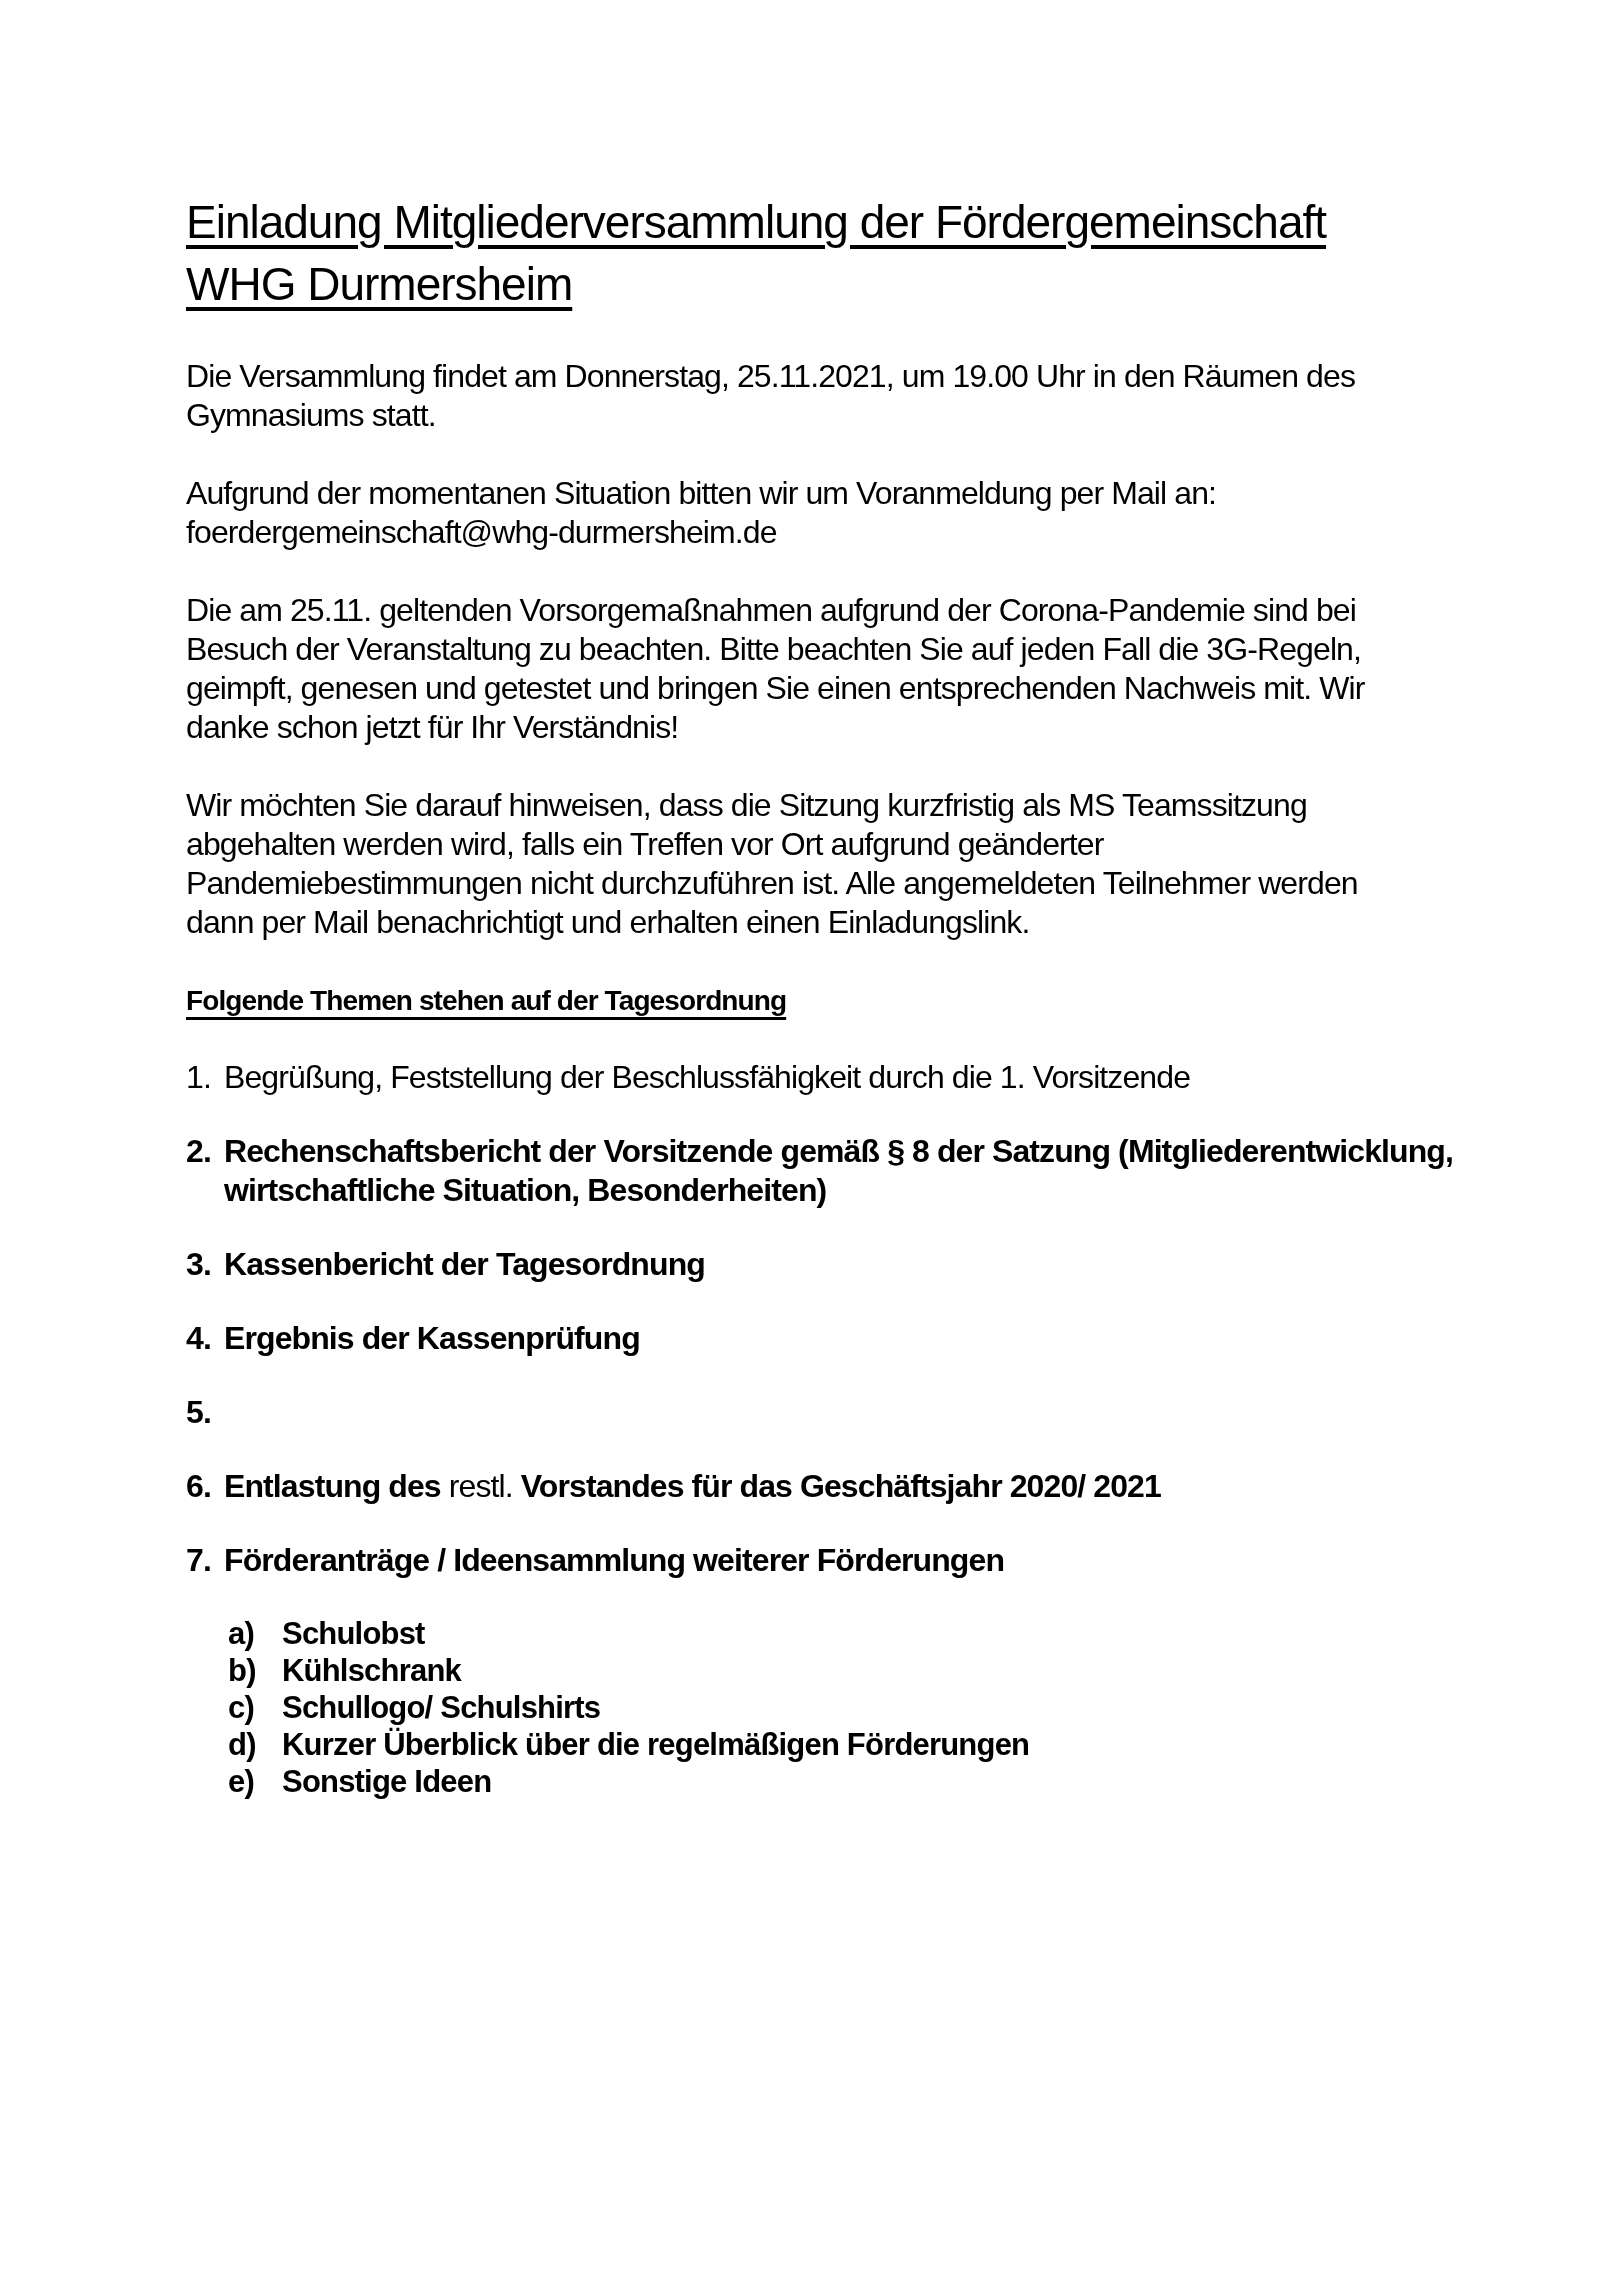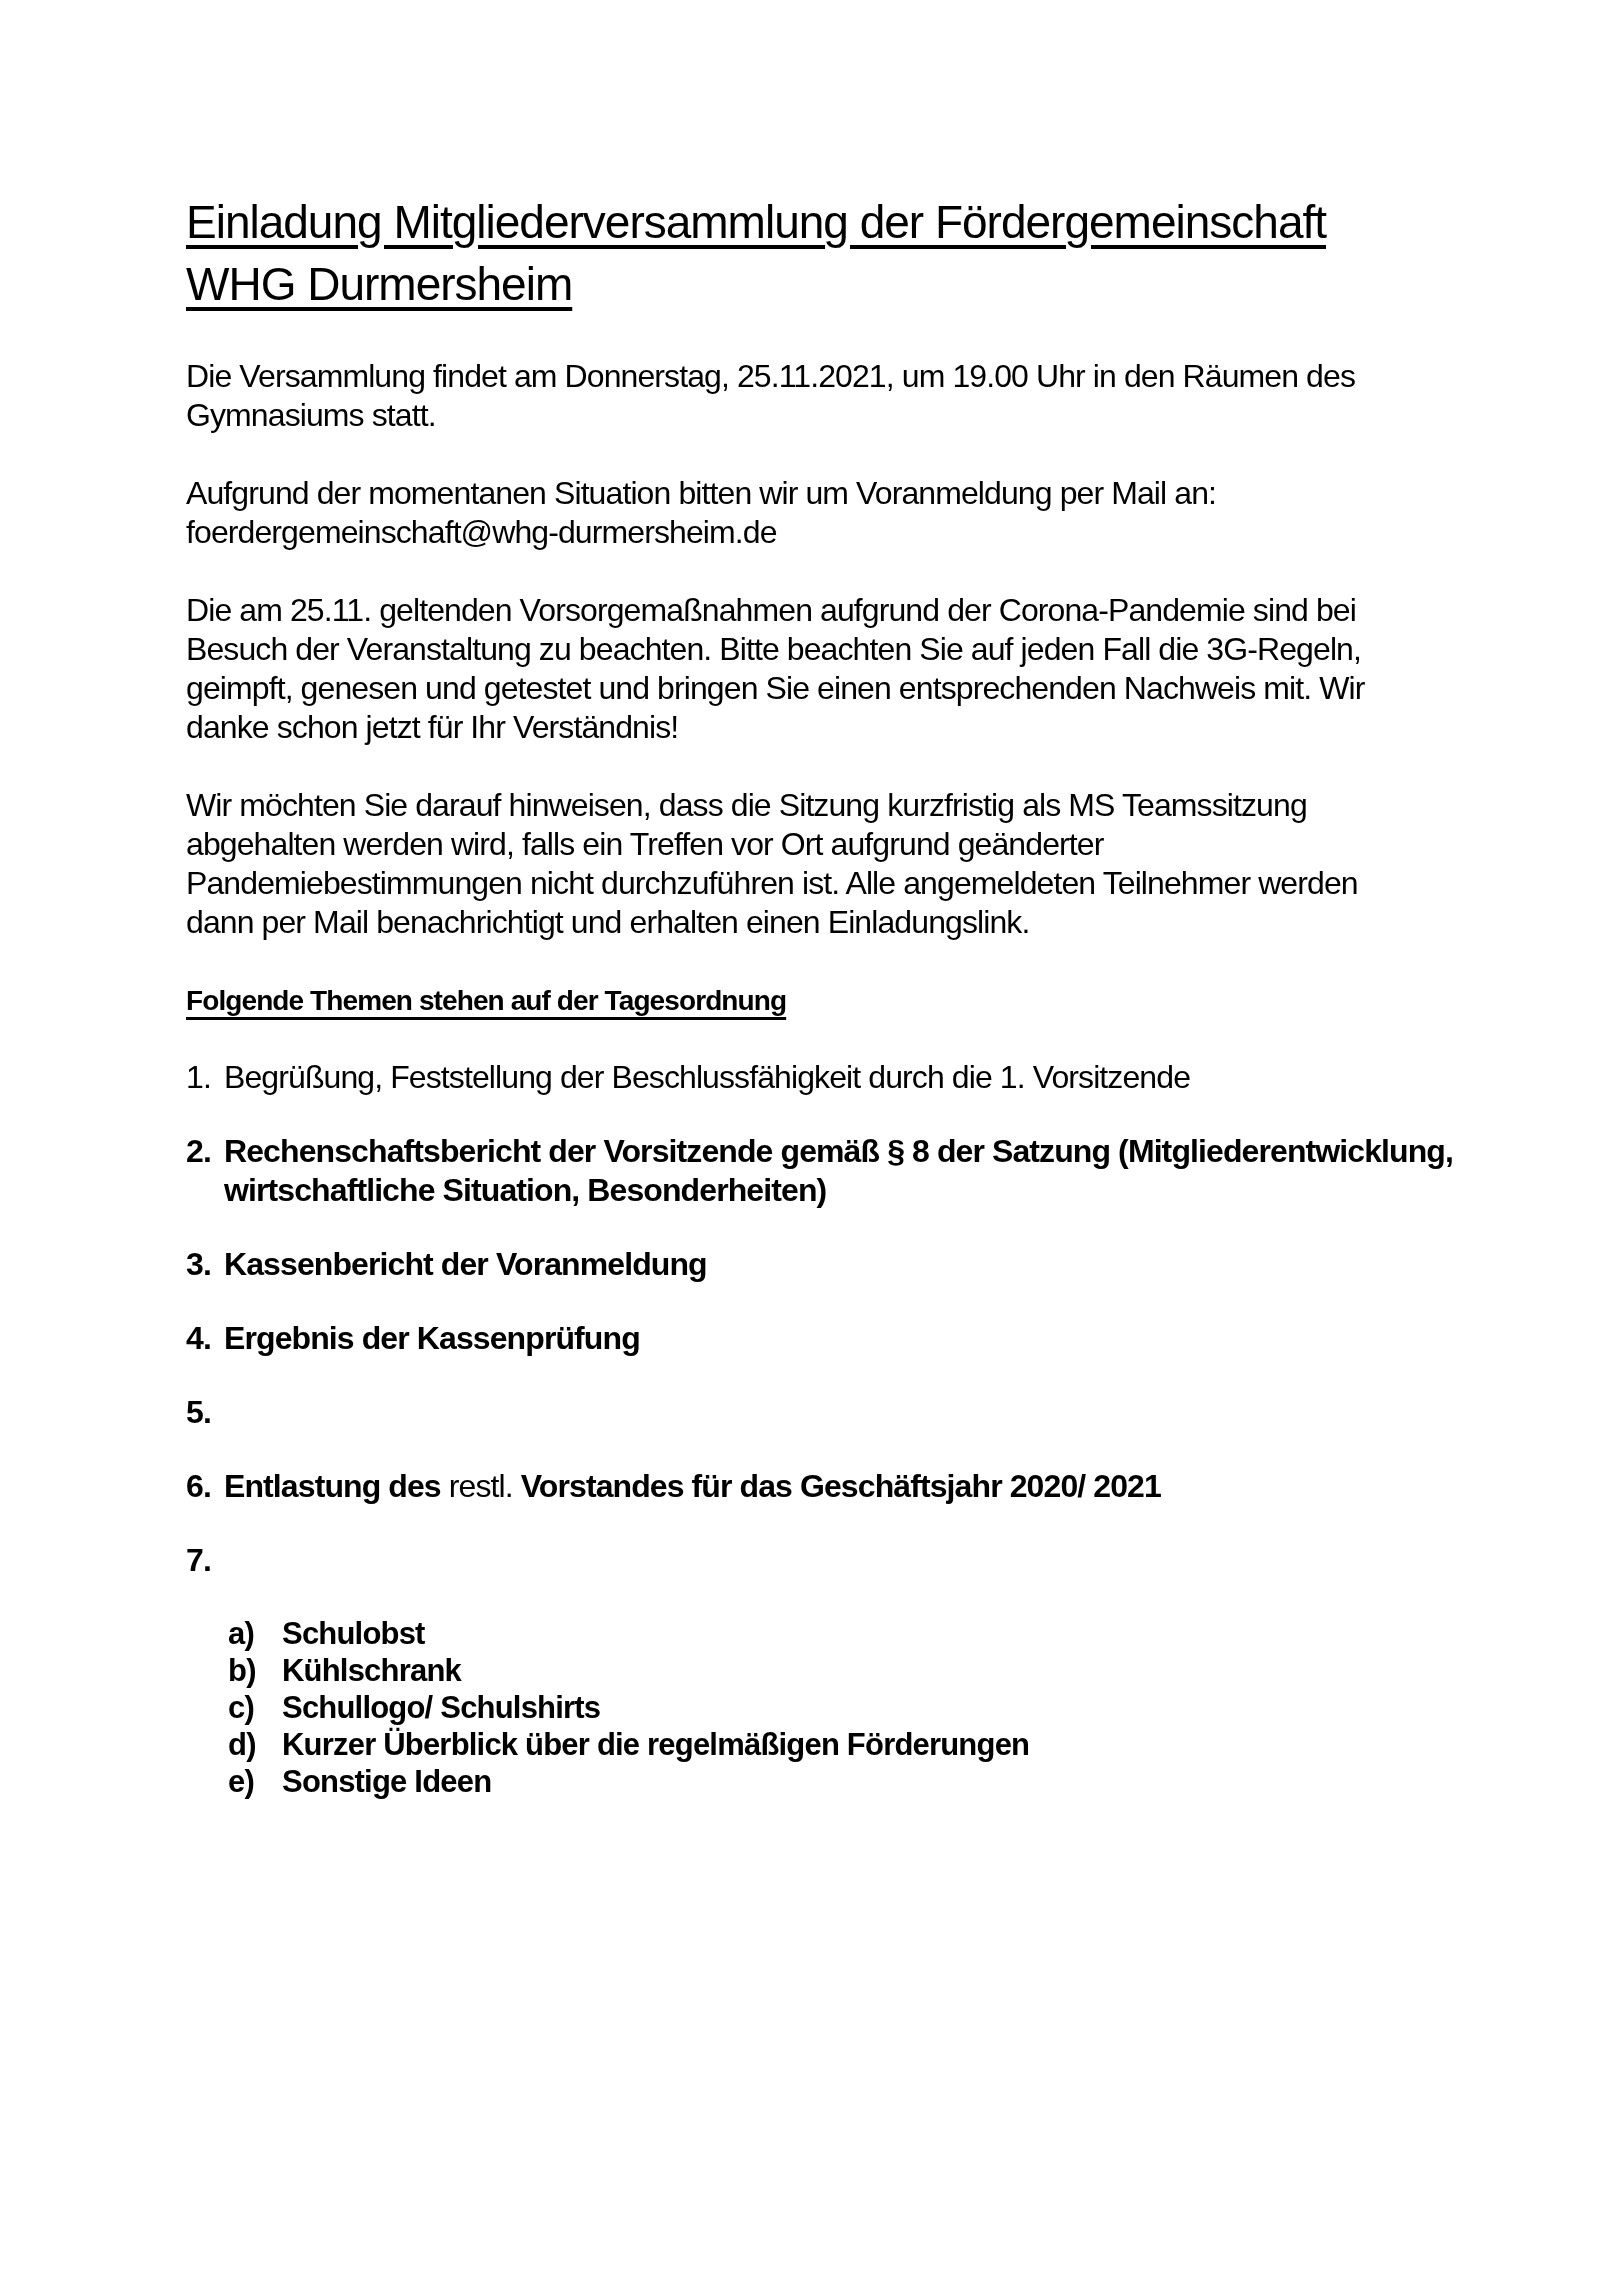--- a/index.html
+++ b/index.html
@@ -104,35 +104,36 @@
           <span class="num">1.</span>
           <span class="item-text">Begrüßung, Feststellung der Beschlussfähigkeit durch die 1. Vorsitzende</span>
         </div>
       <div class="agenda-item bold">
           <span class="num">2.</span>
           <span class="item-text">Rechenschaftsbericht der Vorsitzende gemäß § 8 der Satzung (Mitgliederentwicklung,
 wirtschaftliche Situation, Besonderheiten)</span>
         </div>
       <div class="agenda-item bold">
           <span class="num">3.</span>
-          <span class="item-text">Kassenbericht der Voranmeldung</span>
+          <span class="item-text">Kassenbericht der Tagesordnung</span>
         </div>
       <div class="agenda-item bold">
           <span class="num">4.</span>
           <span class="item-text">Ergebnis der Kassenprüfung</span>
         </div>
       <div class="agenda-item bold">
           <span class="num">5.</span>
         </div>
       <div class="agenda-item bold">
           <span class="num">6.</span>
           <span class="item-text"><span>Entlastung des </span><span class="reg">restl.</span><span> Vorstandes für das Geschäftsjahr 2020/ 2021</span></span>
         </div>
       <div class="agenda-item bold">
           <span class="num">7.</span>
+          <span class="item-text">Förderanträge / Ideensammlung weiterer Förderungen</span>
         </div>
     </div>
 
     <div class="sub-list">
       <div class="sub-item">
           <span class="letter">a)</span>
           <span class="sub-text">Schulobst</span>
         </div>
       <div class="sub-item">
           <span class="letter">b)</span>

